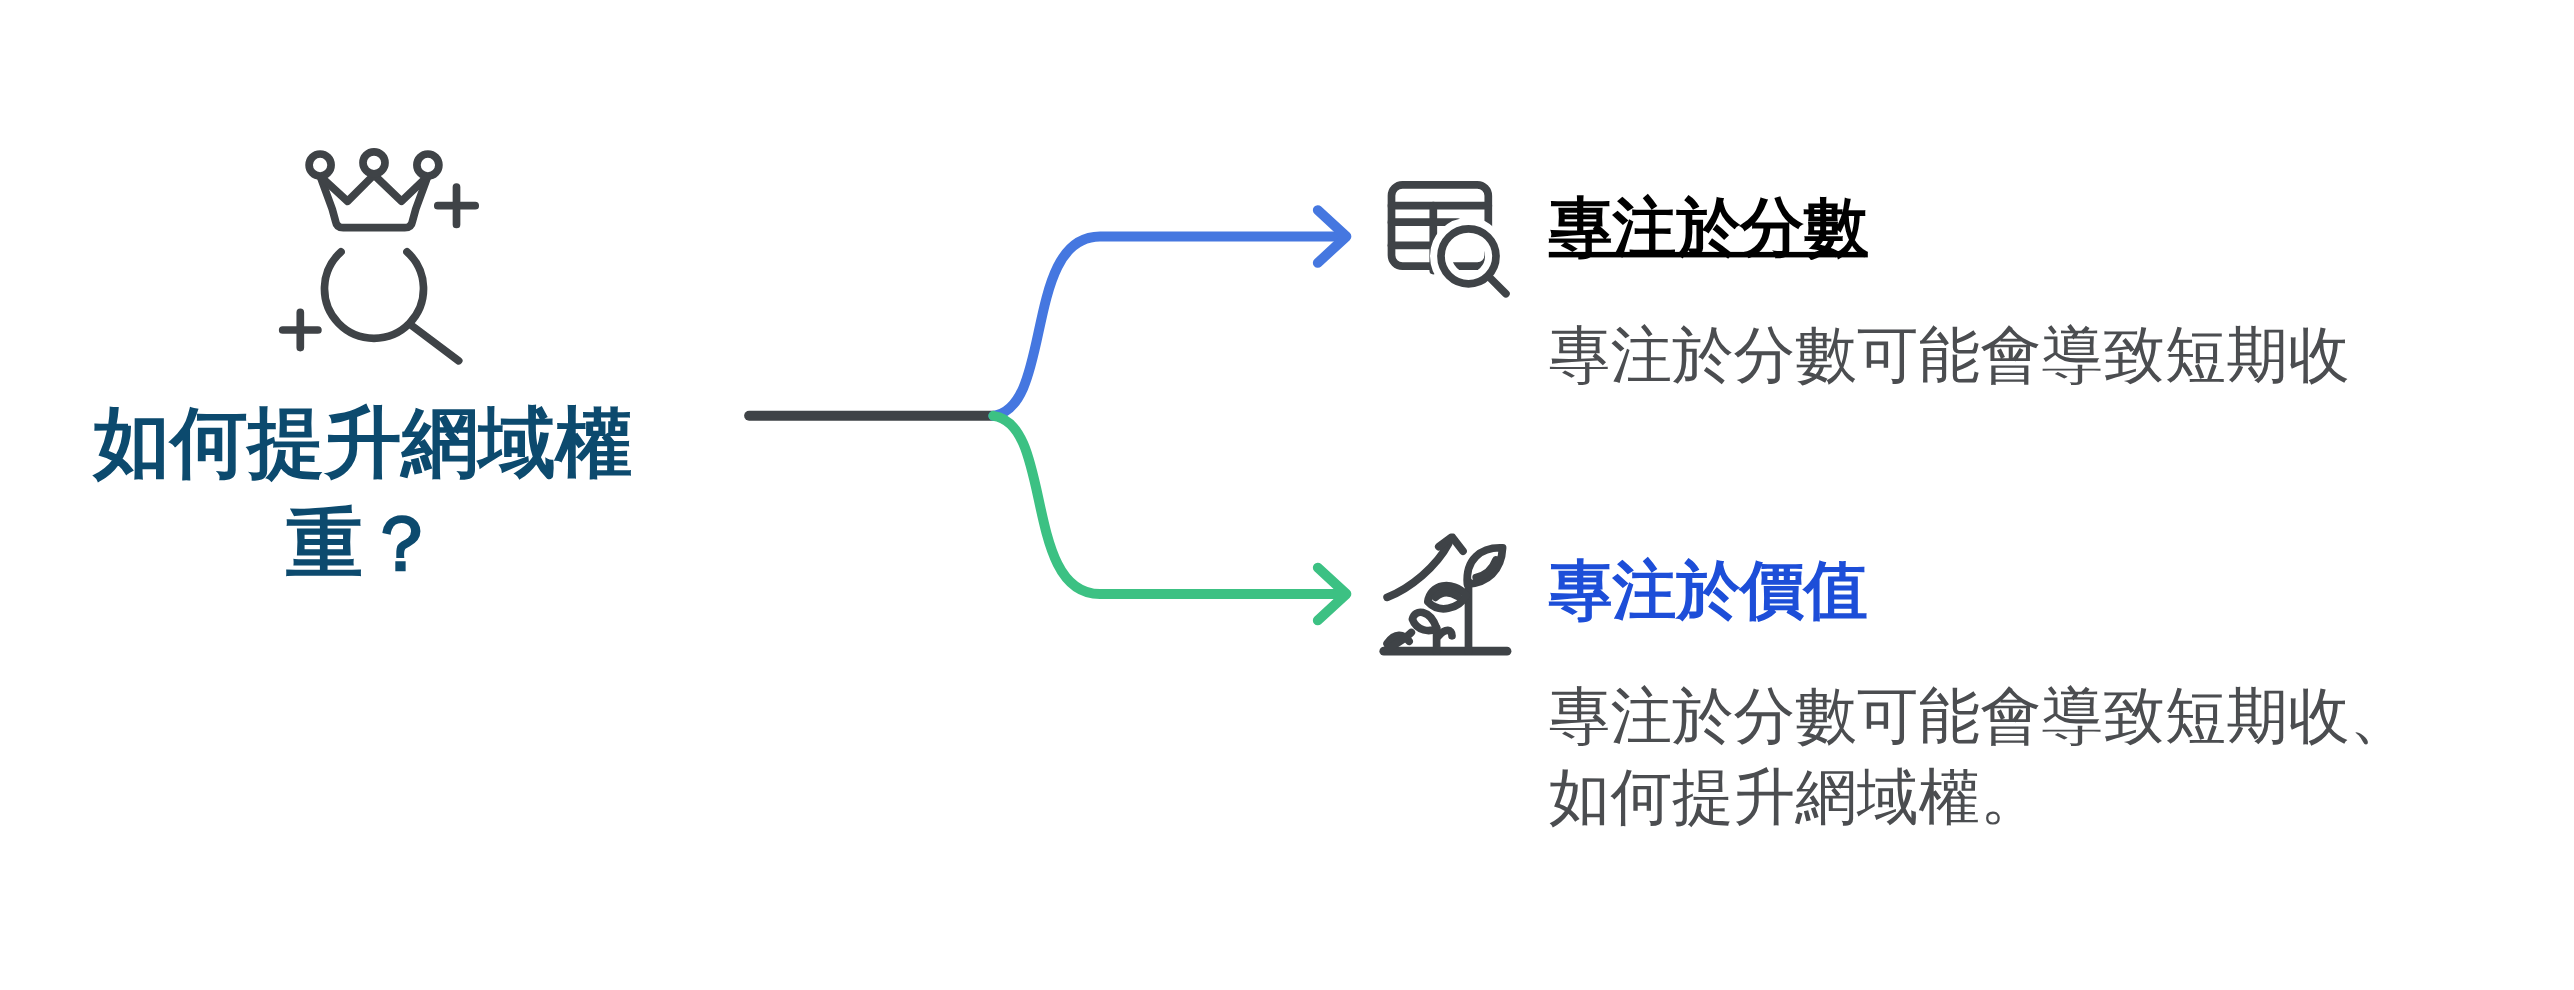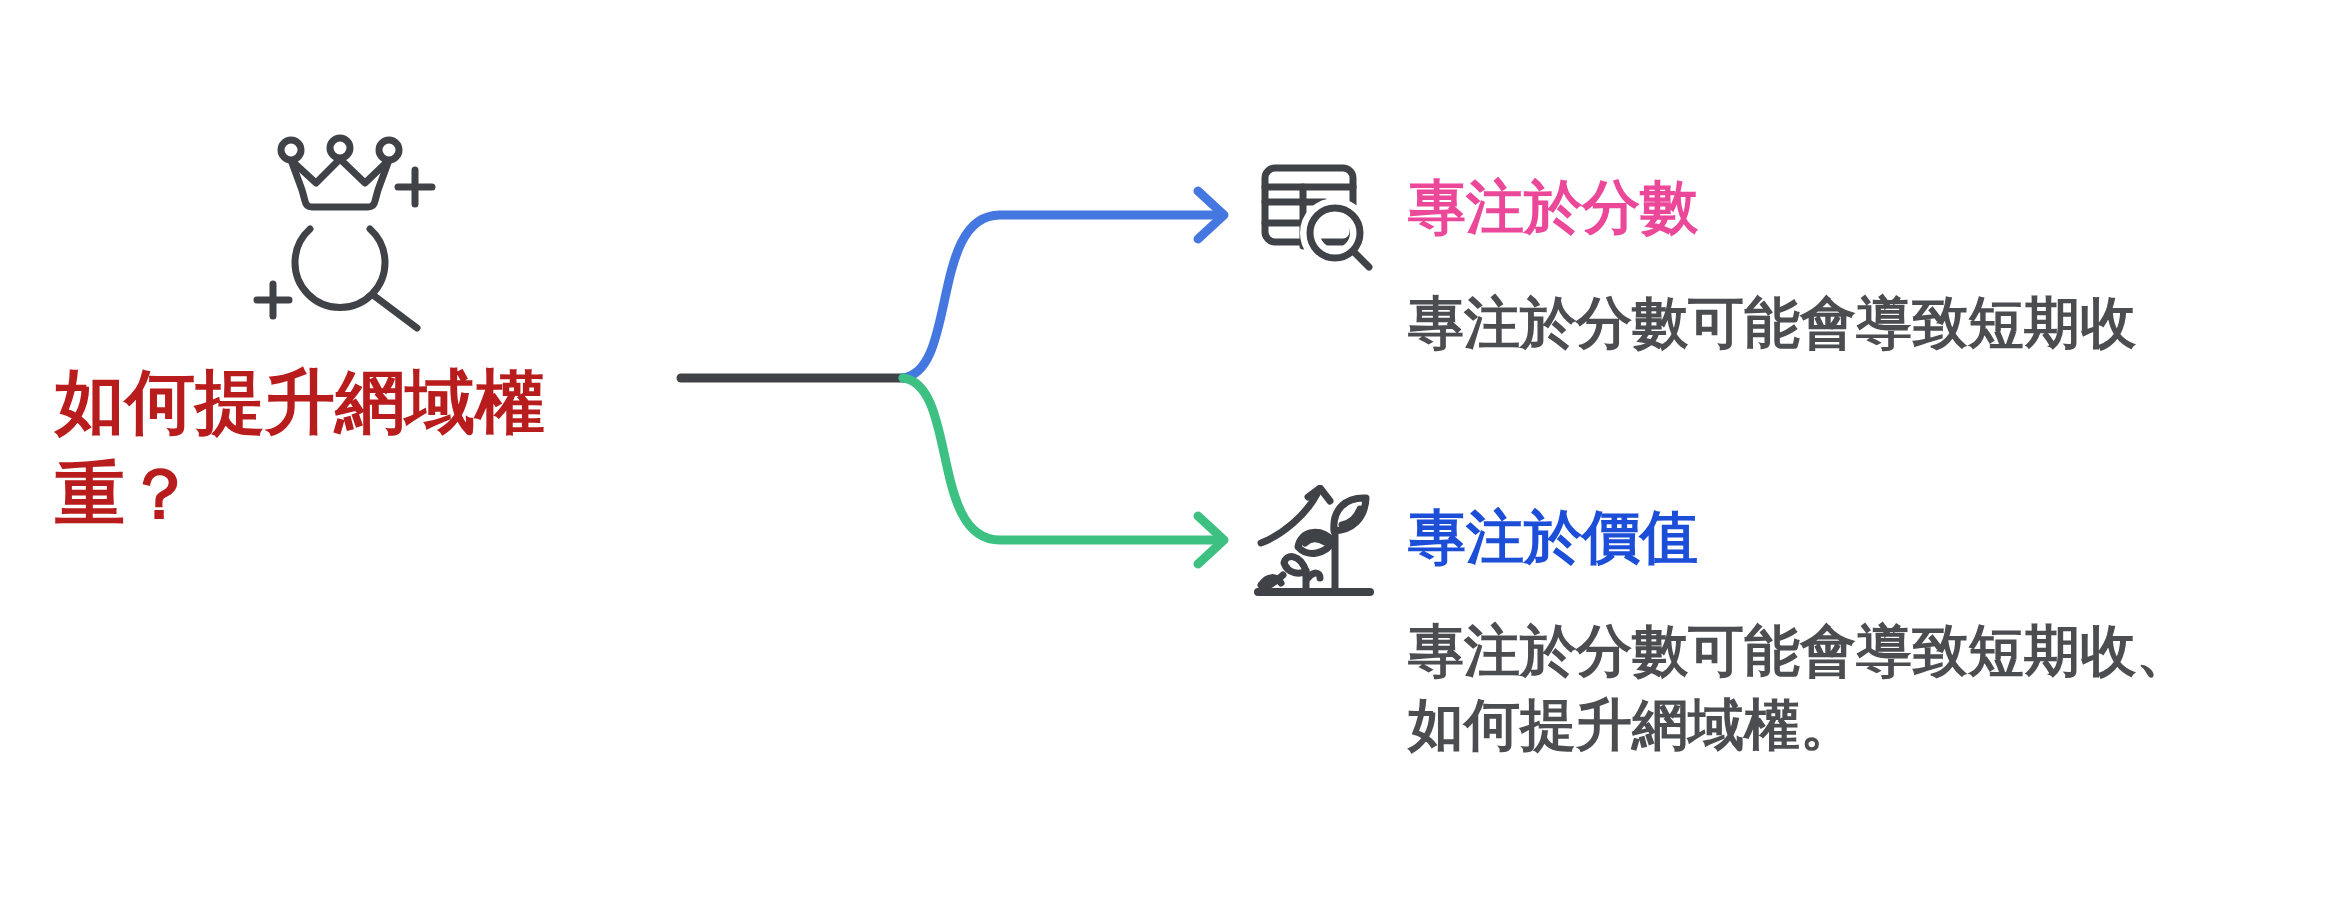--- a/index.html
+++ b/index.html
@@ -9,47 +9,48 @@
     height: 900px;
     background: #ffffff;
     overflow: hidden;
     font-family: "Liberation Sans", sans-serif;
   }
   .abs { position: absolute; }
 
   
   .root-title {
     left: 55px; top: 356px; width: 550px;
+    text-align: center;
     font-size: 70px; font-weight: 700;
     line-height: 92px;
-    color: #b91c1c;
+    color: #0c4a6e;
     letter-spacing: 0;
   }
   .root-title .line { white-space: nowrap; }
 
   
   .branch-title {
     left: 1408px;
     font-size: 58px; font-weight: 700;
     line-height: 62px;
     white-space: nowrap;
   }
-  .branch-title.blue  { top: 176px; color: #ec4899; }
+  .branch-title.blue  { top: 176px; color: #000000; text-decoration: underline; }
   .branch-title.green { top: 506px; color: #1d4ed8; }
 
   
   .branch-desc {
     left: 1408px;
     font-size: 56px; font-weight: 400;
     line-height: 74px;
     color: #4b4d50;
   }
   .branch-desc.blue  { top: 286px; }
   .branch-desc.green { top: 614px; }
-  .branch-desc .line { white-space: nowrap; font-weight: bold; }
+  .branch-desc .line { white-space: nowrap; }
 
   svg { display: block; }
 </style>
 </head>
 <body>
 
 <div class="canvas">
 
   <svg class="abs" style="left:0;top:0" width="2340" height="900" viewBox="0 0 2340 900">
     <g fill="none" stroke-linecap="round" stroke-linejoin="round">

